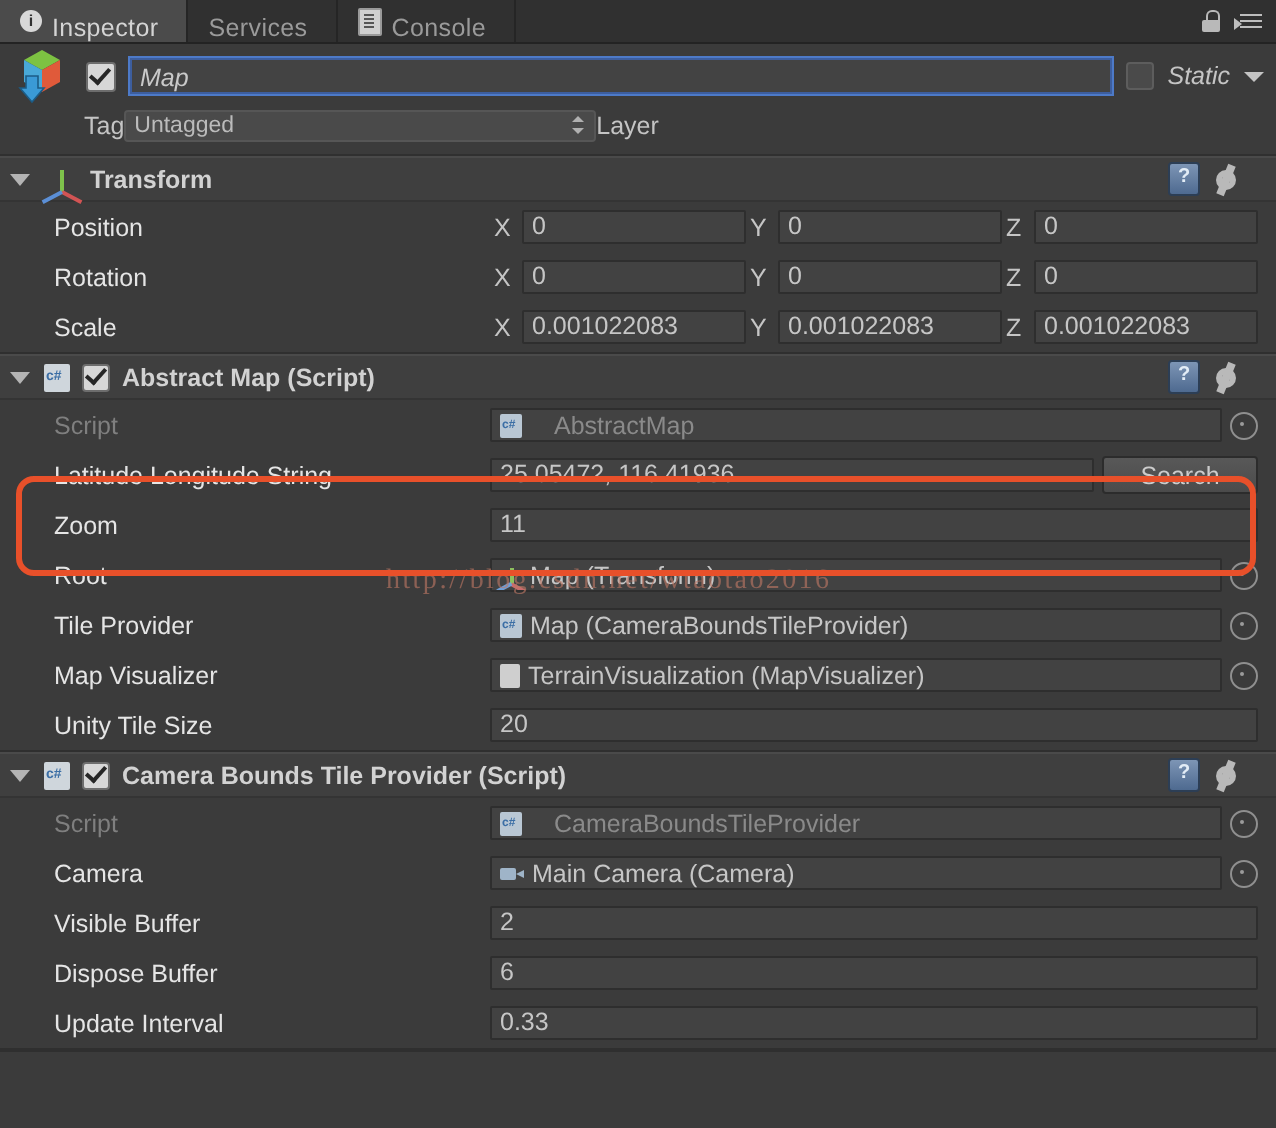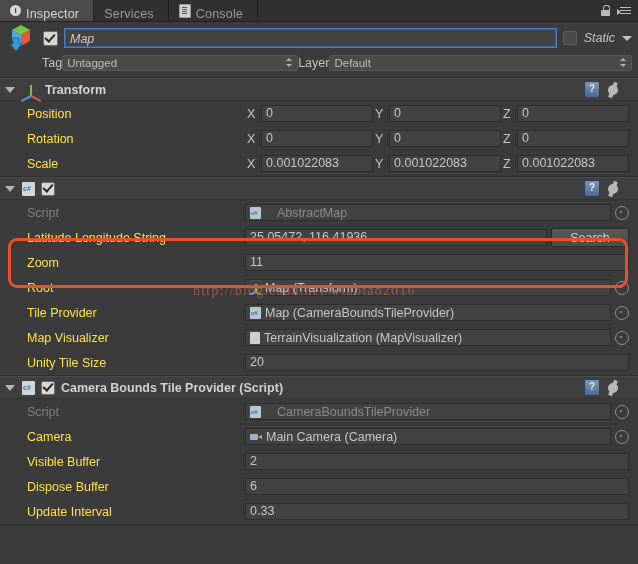--- a/index.html
+++ b/index.html
@@ -253,21 +253,21 @@
 
   
   .prop-row {
     display: flex; align-items: center;
     height: 25px; padding: 0 9px 0 0;
     position: relative;
   }
   .prop-label {
     flex: 0 0 auto; width: 245px;
     padding-left: 27px; box-sizing: border-box;
-    font-size: 12.5px; color: #fde047;
+    font-size: 12.5px; color: #e5e5e5;
     white-space: nowrap; overflow: hidden;
   }
   .prop-label.dim { color: #7f7f7f; }
   .prop-value { flex: 1 1 auto; display: flex; align-items: center; gap: 0; min-width: 0; }
 
   .field {
     height: 17px; background: #424242;
     border: 1px solid #2e2e2e;
     border-radius: 1px;
     font-size: 12.5px; color: #c6c6c6;
@@ -412,24 +412,20 @@
       <span class="static-label">Static</span>
       <span class="caret-down"></span>
     </div>
     <div class="go-row2">
       <span class="mini-label">Tag</span>
       <div class="popup tagpopup">
         <span class="ptxt">Untagged</span>
         <span class="updown"></span>
       </div>
       <span class="mini-label">Layer</span>
-      <div class="popup layerpopup">
-        <span class="ptxt">Default</span>
-        <span class="updown"></span>
-      </div>
     </div>
   </div>
 
   <div class="comp">
     <div class="comp-header">
       <span class="foldout"></span>
       <span class="icon-transform">
         <span class="ax"></span>
           <span class="ax red"></span>
           <span class="ax blue"></span>
@@ -481,20 +477,21 @@
         </div>
       </div>
     </div>
   </div>
 
   <div class="comp">
     <div class="comp-header">
       <span class="foldout"></span>
       <span class="icon-script"></span>
       <span class="cb-small checked"></span>
+      <span class="comp-title">Abstract Map (Script)</span>
       <span class="grow"></span>
       <span class="icon-help"></span>
       <span class="icon-gear"></span>
     </div>
 
     <div class="prop-row">
       <div class="prop-label dim">Script</div>
       <div class="prop-value">
         <div class="objfield dim">
           <span class="mini-icon-cs"></span>

